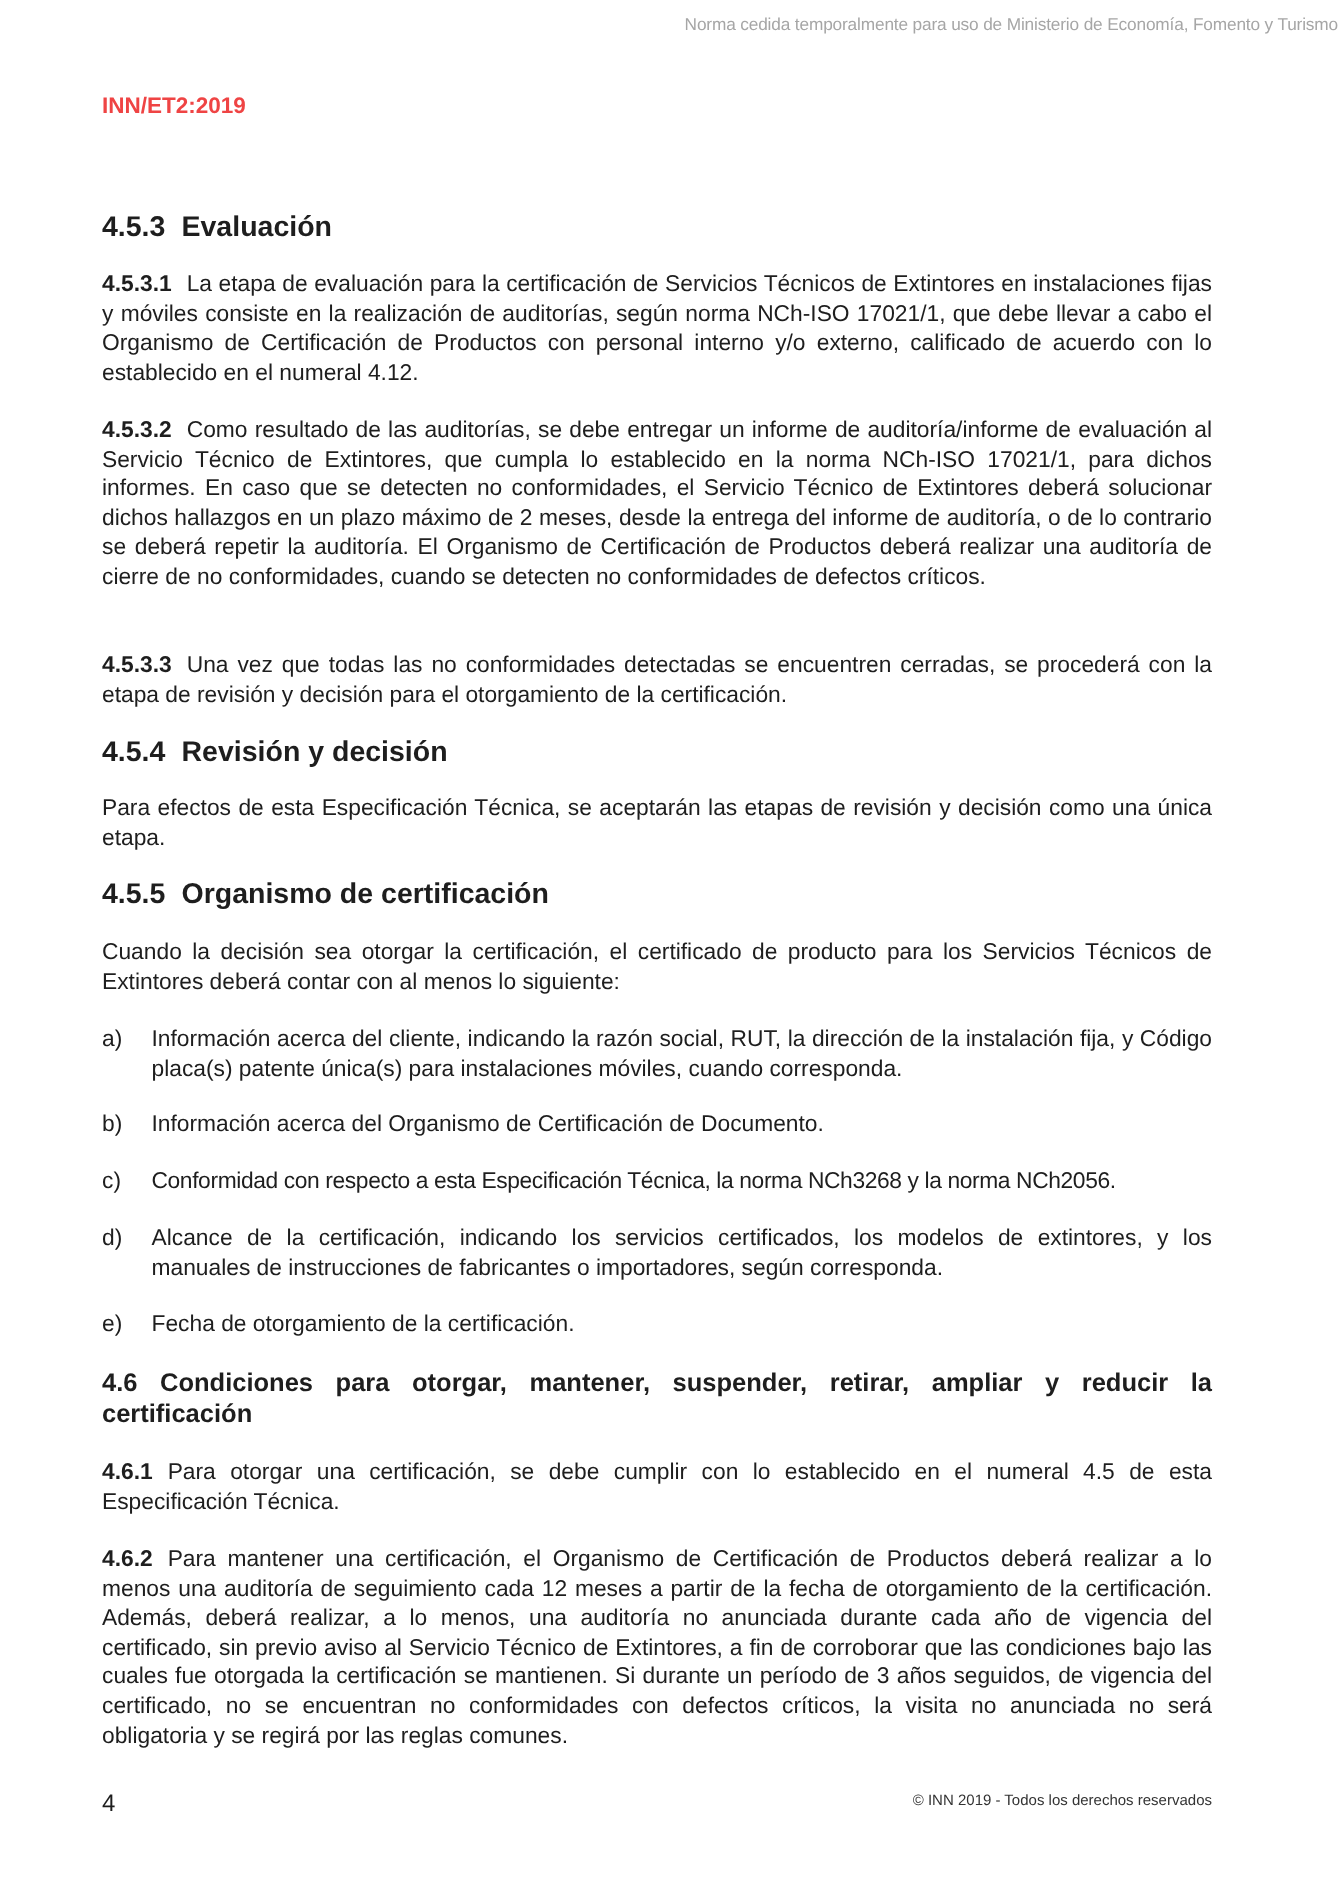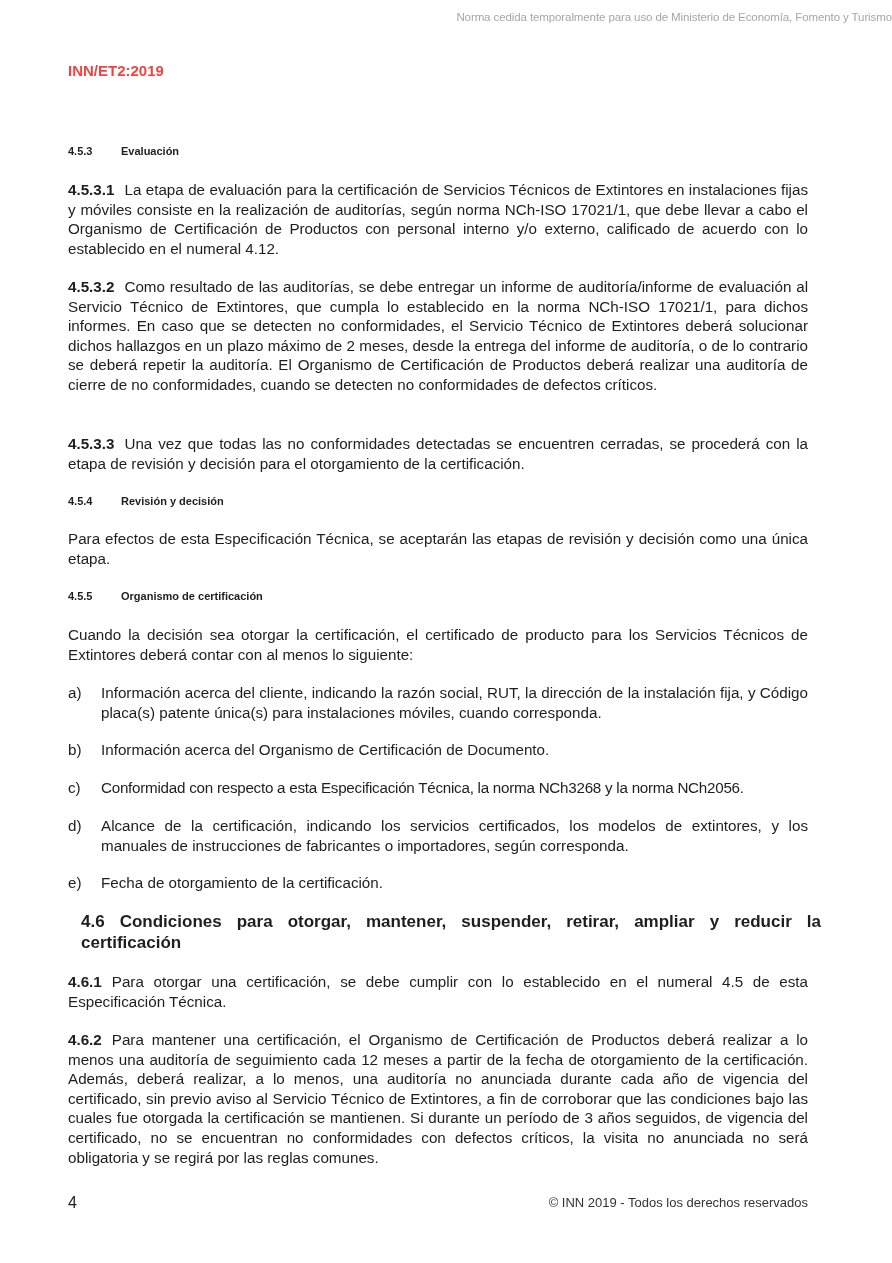--- a/index.html
+++ b/index.html
@@ -14,29 +14,29 @@
   .doc-code {
     position: absolute; top: 62px; left: 68px;
     font-size: 15px; font-weight: bold; color: #ef4444;
   }
   .content {
     position: absolute; left: 68px; width: 740px; top: 0;
     font-size: 15.2px; line-height: 19.6px;
   }
   .blk { position: absolute; left: 0; width: 740px; margin: 0; }
   .just { text-align: justify; text-align-last: left; }
-  .h3 { font-weight: bold; font-size: 11px; }
+  .h3 { font-weight: bold; font-size: 19px; }
   .h3 .num { display: inline-block; width: 53px; }
-  .h2 { font-weight: bold; font-size: 17px; line-height: 21px; word-spacing: 4px; margin-left: 13px; }
+  .h2 { font-weight: bold; font-size: 17px; line-height: 21px; word-spacing: 4px; }
   .pnum { font-weight: bold; margin-right: 10px; }
   .li { position: absolute; left: 0; width: 740px; }
   .li .mk { position: absolute; left: 0; top: 0; }
   .li .tx { margin-left: 33px; display: block; text-align: justify; text-align-last: left; }
   .page-num { position: absolute; top: 1194px; left: 68px; font-size: 16px; color: #1e1e1e; }
-  .copyright { position: absolute; top: 1195px; right: 84px; font-size: 13px; color: #333; }
+  .copyright { position: absolute; top: 1195px; right: 84px; font-size: 10px; color: #333; }
 </style>
 </head>
 <body>
 
 <div class="watermark">Norma cedida temporalmente para uso de Ministerio de Economía, Fomento y Turismo</div>
 <div class="doc-code">INN/ET2:2019</div>
 
 <div class="content">
 
   <div class="blk h3" style="top:142px">

